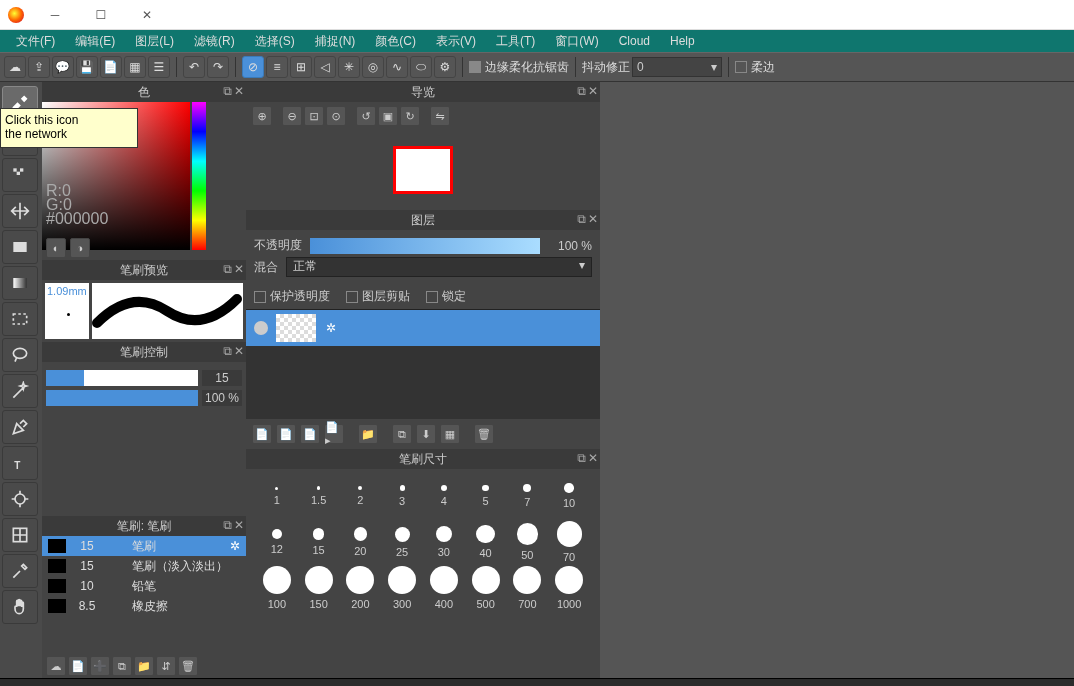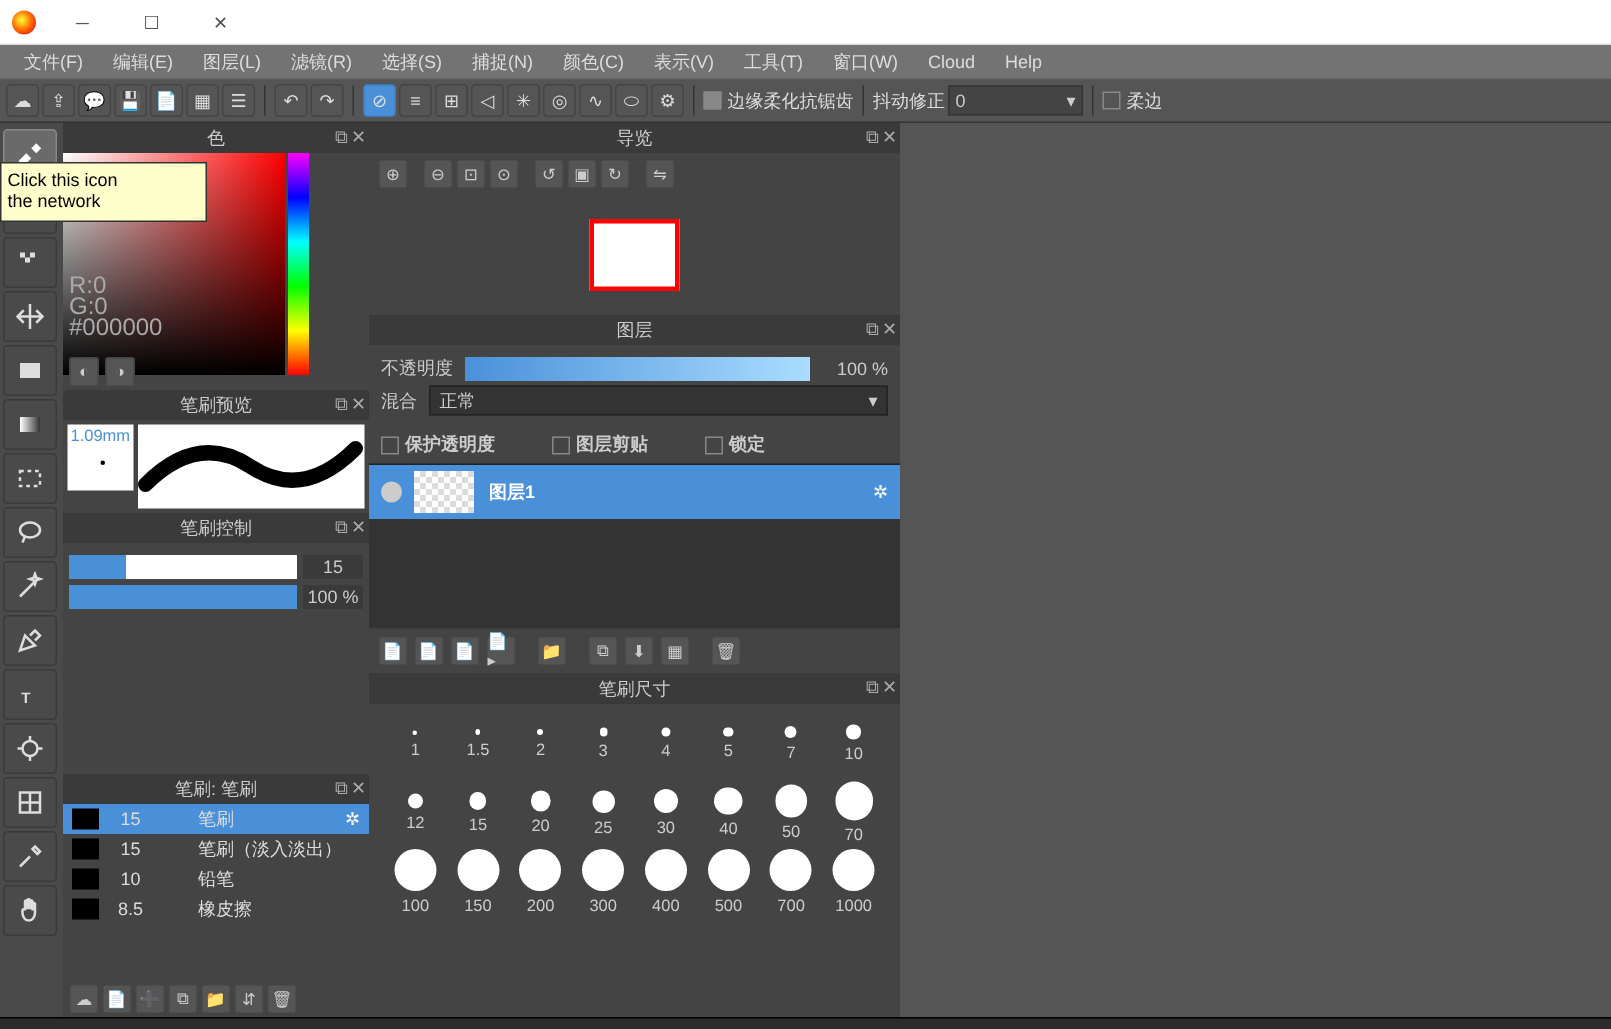--- a/index.html
+++ b/index.html
@@ -2,21 +2,21 @@
 <html><head>
 <meta charset="utf-8">
 <style>
 * { box-sizing: border-box; margin: 0; padding: 0; font-family: "Microsoft YaHei", Arial, sans-serif; font-size: 12px; }
 body { background: #fff; width: 1074px; height: 686px; overflow: hidden; position: relative; }
 .titlebar { height: 30px; background: #fff; display: flex; align-items: center; padding: 0 8px; border-bottom: 1px solid #ddd; }
 .titlebar .logo { width: 16px; height: 16px; border-radius: 50%; background: radial-gradient(circle at 40% 40%, #ff3, #f60, #c03); margin-right: 8px; }
 .titlebar .title { color: #333; flex: 1; }
 .winbtns { display: flex; }
 .winbtn { width: 46px; height: 30px; display: flex; align-items: center; justify-content: center; color: #555; }
-.menubar { height: 22px; background: #737373; display: flex; align-items: center; padding: 0 6px; color: #ddd; }
+.menubar { height: 22px; background: #0f766e; display: flex; align-items: center; padding: 0 6px; color: #ddd; }
 .menubar .mi { padding: 0 10px; cursor: pointer; }
 .toolbar2 { height: 30px; background: #555; border-top: 1px solid #666; border-bottom: 1px solid #333; display: flex; align-items: center; padding: 0 4px; gap: 2px; color: #ddd; }
 .tbtn { width: 22px; height: 22px; background: #555; border: 1px solid #444; border-radius: 3px; display: flex; align-items: center; justify-content: center; color: #ddd; }
 .tbtn.blue { background: #4a90d9; border-color: #3a7ab9; }
 .sep { width: 1px; height: 20px; background: #333; margin: 0 4px; }
 .chk { display: flex; align-items: center; gap: 4px; }
 .chkbox { width: 12px; height: 12px; border: 1px solid #888; display: inline-block; }
 .combo { width: 90px; height: 20px; background: #444; border: 1px solid #333; color: #ccc; padding: 0 4px; display: flex; align-items: center; justify-content: space-between; }
 .mainarea { display: flex; height: 596px; background: #555; }
 
@@ -27,21 +27,21 @@
 .ttool svg { width: 20px; height: 20px; }
 .leftpanels { width: 204px; display: flex; flex-direction: column; }
 .panehdr { height: 20px; background: #3a3a3a; color: #ccc; display: flex; align-items: center; justify-content: center; position: relative; }
 .panehdr .hicons { position: absolute; right: 2px; top: 2px; display: flex; gap: 2px; color: #aaa; }
 .colorpanel { height: 158px; background: #444; position: relative; }
 .colorsq { position: absolute; left: 0; top: 0; width: 148px; height: 148px; background: linear-gradient(to bottom, transparent, #000), linear-gradient(to right, #fff, #f00); }
 .huebar { position: absolute; left: 150px; top: 0; width: 14px; height: 148px; background: linear-gradient(to bottom, #f0f, #00f, #0ff, #0f0, #ff0, #f00); }
 .colorinfo { position: absolute; left: 4px; top: 82px; color: #aaa; line-height: 14px; }
 .colorinfo div { font-size: 16px; }
 .brushprev { height: 62px; background: #444; display: flex; }
-.brushprev .bsize { width: 44px; height: 44px; background: #fff; margin: 3px; color: #4a90d9; font-size: 11px; padding: 2px; position: relative; }
+.brushprev .bsize { width: 44px; height: 56px; background: #fff; margin: 3px; color: #4a90d9; font-size: 11px; padding: 2px; position: relative; }
 .brushprev .bsize::after { content: ""; position: absolute; left: 50%; top: 54%; width: 3px; height: 3px; background: #000; border-radius: 50%; }
 .brushprev .bshape { flex: 1; height: 56px; background: #fff; margin: 3px 3px 3px 0; position: relative; overflow: hidden; }
 .brushprev .bshape svg { position: absolute; left: 0; top: 0; }
 .brushctrl { flex: 1; background: #444; padding: 4px; }
 .slrow { display: flex; align-items: center; gap: 4px; margin: 4px 0; }
 .slrow .bar { flex: 1; height: 16px; background: #2b2b2b; position: relative; }
 .slrow .bar .fill { position: absolute; left: 0; top: 0; height: 100%; background: #4a90d9; }
 .slrow .bar .fill2 { position: absolute; left: 0; top: 0; height: 100%; background: #fff; }
 .slrow .val { width: 40px; color: #ccc; text-align: center; background: #3a3a3a; height: 16px; line-height: 16px; }
 .brushlist { height: 118px; background: #444; overflow: hidden; }
@@ -67,22 +67,22 @@
 .rightcol { width: 354px; display: flex; flex-direction: column; background: #2b2b2b; }
 .navpanel { background: #444; }
 .navbody { height: 80px; display: flex; align-items: center; justify-content: center; position: relative; }
 .navthumb { width: 60px; height: 48px; background: #fff; border: 3px solid #f00; }
 .navbtns { height: 28px; background: #444; display: flex; align-items: center; padding: 0 6px; gap: 2px; }
 .layerpanel { background: #444; }
 .layerprops { padding: 4px 8px; color: #ccc; }
 .lprow { display: flex; align-items: center; margin: 3px 0; gap: 8px; }
 .opbar { flex: 1; height: 16px; background: linear-gradient(to right, #4a90d9, #aaddff); }
 .opval { width: 44px; text-align: right; }
-.blendsel { flex: 1; height: 20px; background: #333; border: 1px solid #222; color: #ccc; padding: 0 6px; display: flex; align-items: center; justify-content: space-between; }
-.layerchks { display: flex; gap: 38px; padding: 4px 8px; color: #ccc; font-weight: bold; }
+.blendsel { flex: 1; height: 20px; background: #333; border: 1px solid #222; color: #ccc; padding: 0 6px; display: flex; justify-content: space-between; }
+.layerchks { display: flex; gap: 16px; padding: 4px 8px; color: #ccc; }
 .layerlist { height: 110px; background: #333; overflow: hidden; border-top: 1px solid #222; }
 .lyrow { display: flex; align-items: center; height: 36px; background: #4a90d9; color: #fff; }
 .lyrow .vis { width: 14px; height: 14px; border-radius: 50%; background: #ccc; margin: 0 8px; }
 .lyrow .lth { width: 40px; height: 28px; background-image: linear-gradient(45deg, #dcdcdc 25%, transparent 25%, transparent 75%, #dcdcdc 75%), linear-gradient(45deg, #dcdcdc 25%, transparent 25%, transparent 75%, #dcdcdc 75%); background-size: 8px 8px; background-position: 0 0, 4px 4px; background-color: #fff; margin-right: 10px; }
 .lyrow .lnm { flex: 1; font-weight: bold; }
 .lyrow .lgear { margin-right: 8px; }
 .layericons { height: 30px; background: #444; display: flex; align-items: center; padding: 0 6px; gap: 4px; }
 .bsizepanel { flex: 1; background: #444; }
 .bsgrid { display: grid; grid-template-columns: repeat(8, 1fr); gap: 0; padding: 4px 10px; }
 .bscell { height: 46px; display: flex; flex-direction: column; align-items: center; justify-content: center; color: #ccc; gap: 4px; }
@@ -413,21 +413,20 @@
           </div>
         <div class="chk">
             <span class="chkbox"></span>
             <span>锁定</span>
           </div>
       </div>
       <div class="layerlist">
         <div class="lyrow">
           <div class="vis"></div>
           <div class="lth"></div>
-          <div class="lnm">图层1</div>
           <div class="lgear">✲</div>
         </div>
       </div>
       <div class="layericons">
         <div class="smbtn">📄</div>
         <div class="smbtn">📄</div>
         <div class="smbtn">📄</div>
         <div class="smbtn">📄▸</div>
         <div style="width:6px"></div>
         <div class="smbtn">📁</div>

